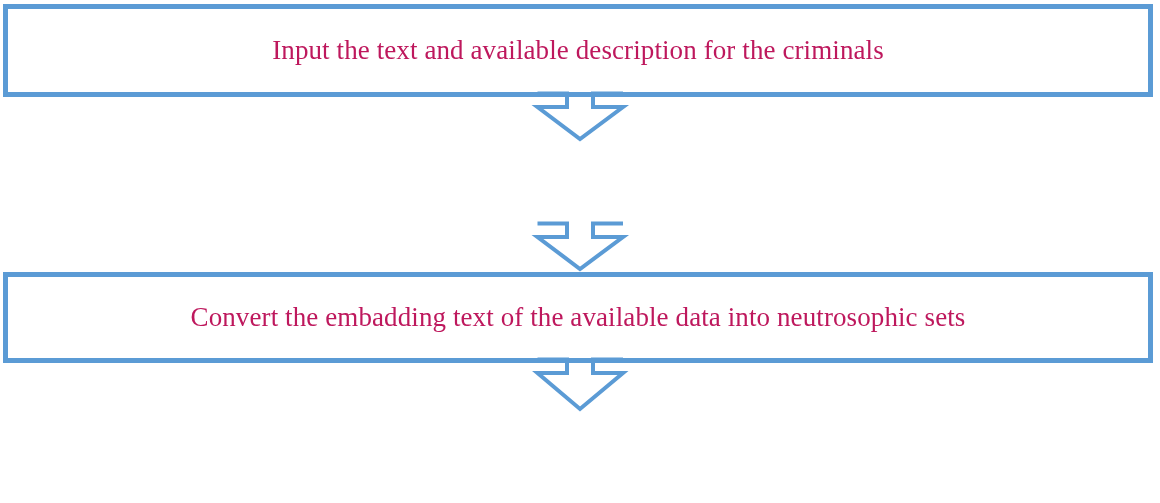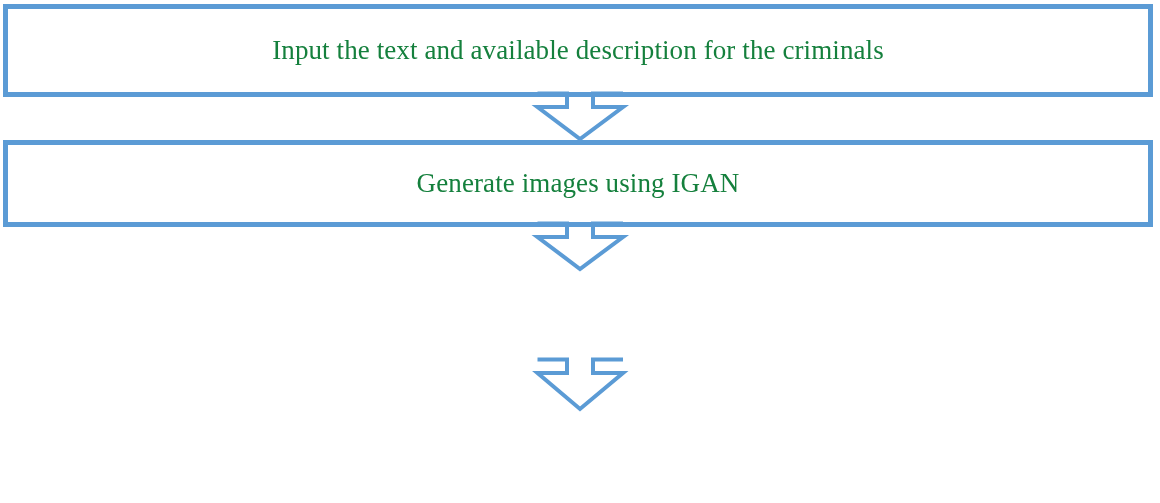--- a/index.html
+++ b/index.html
@@ -23,21 +23,21 @@
     box-sizing: border-box;
     background: #ffffff;
     display: flex;
     align-items: center;
     justify-content: center;
   }
   .flow-box .box-label {
     font-family: "Liberation Serif", "DejaVu Serif", serif;
     font-size: 27px;
     line-height: 1.15;
-    color: #15803d;
+    color: #be185d;
     text-align: center;
     white-space: nowrap;
     letter-spacing: 0.1px;
     padding: 0 10px;
   }
   .connector {
     position: absolute;
     pointer-events: none;
   }
   .connector svg {
@@ -53,30 +53,30 @@
   <div class="flow-box" style="left:3px; top:4px; width:1150px; height:93px; border:5px solid #5B9BD5;">
     <span class="box-label">Input the text and available description for the criminals</span>
   </div>
 
   <div class="connector" style="left:534px; top:90px; width:92px; height:53px;">
     <svg width="92" height="53" viewBox="0 0 92 53">
       <path d="M 3.5 3.5 L 33 3.5 L 33 17 L 3.5 17 L 46 49 L 89 17 L 59 17 L 59 3.5 L 89 3.5" fill="none" stroke="#5B9BD5" stroke-width="4" stroke-linejoin="miter" stroke-linecap="butt"></path>
     </svg>
   </div>
 
-  <div class="flow-box" style="left:3px; top:140px; width:1150px; height:87px; border:5px solid #5B9BD5;">
-    <span class="box-label">Generate images using IGAN</span>
-  </div>
 
   <div class="connector" style="left:534px; top:220px; width:92px; height:53px;">
     <svg width="92" height="53" viewBox="0 0 92 53">
       <path d="M 3.5 3.5 L 33 3.5 L 33 17 L 3.5 17 L 46 49 L 89 17 L 59 17 L 59 3.5 L 89 3.5" fill="none" stroke="#5B9BD5" stroke-width="4" stroke-linejoin="miter" stroke-linecap="butt"></path>
     </svg>
   </div>
 
+  <div class="flow-box" style="left:3px; top:272px; width:1150px; height:91px; border:5px solid #5B9BD5;">
+    <span class="box-label">Convert the embadding text of the available data into neutrosophic sets</span>
+  </div>
 
   <div class="connector" style="left:534px; top:356px; width:92px; height:57px;">
     <svg width="92" height="57" viewBox="0 0 92 57">
       <path d="M 3.5 3.5 L 33 3.5 L 33 17 L 3.5 17 L 46 53 L 89 17 L 59 17 L 59 3.5 L 89 3.5" fill="none" stroke="#5B9BD5" stroke-width="4" stroke-linejoin="miter" stroke-linecap="butt"></path>
     </svg>
   </div>
 
 
 </div>
 

